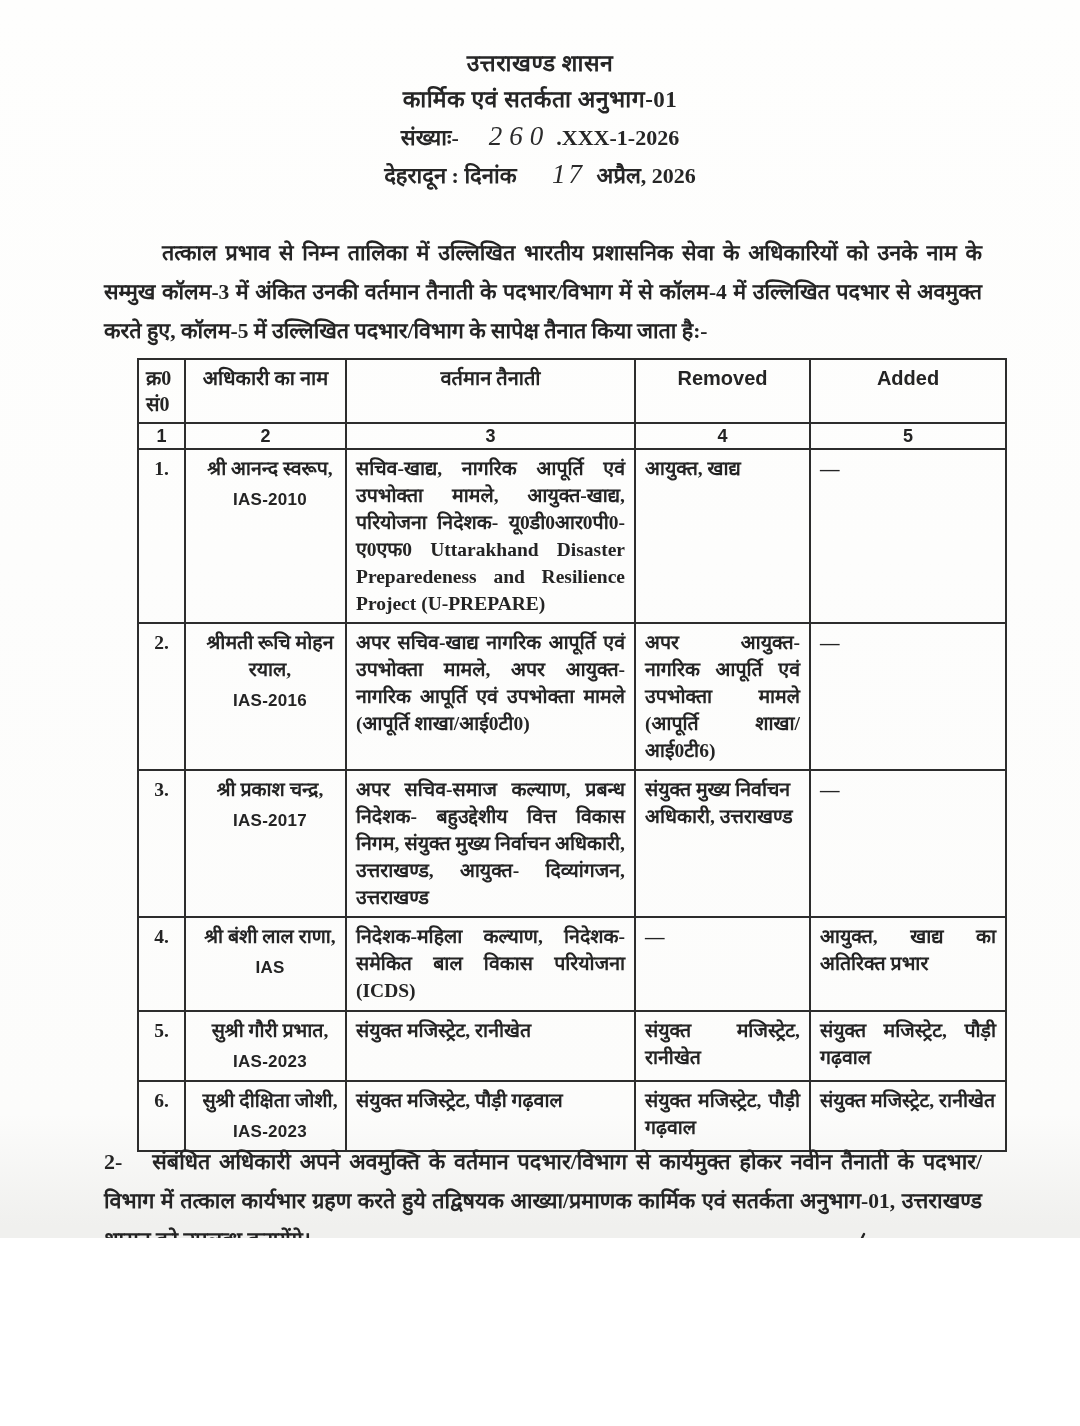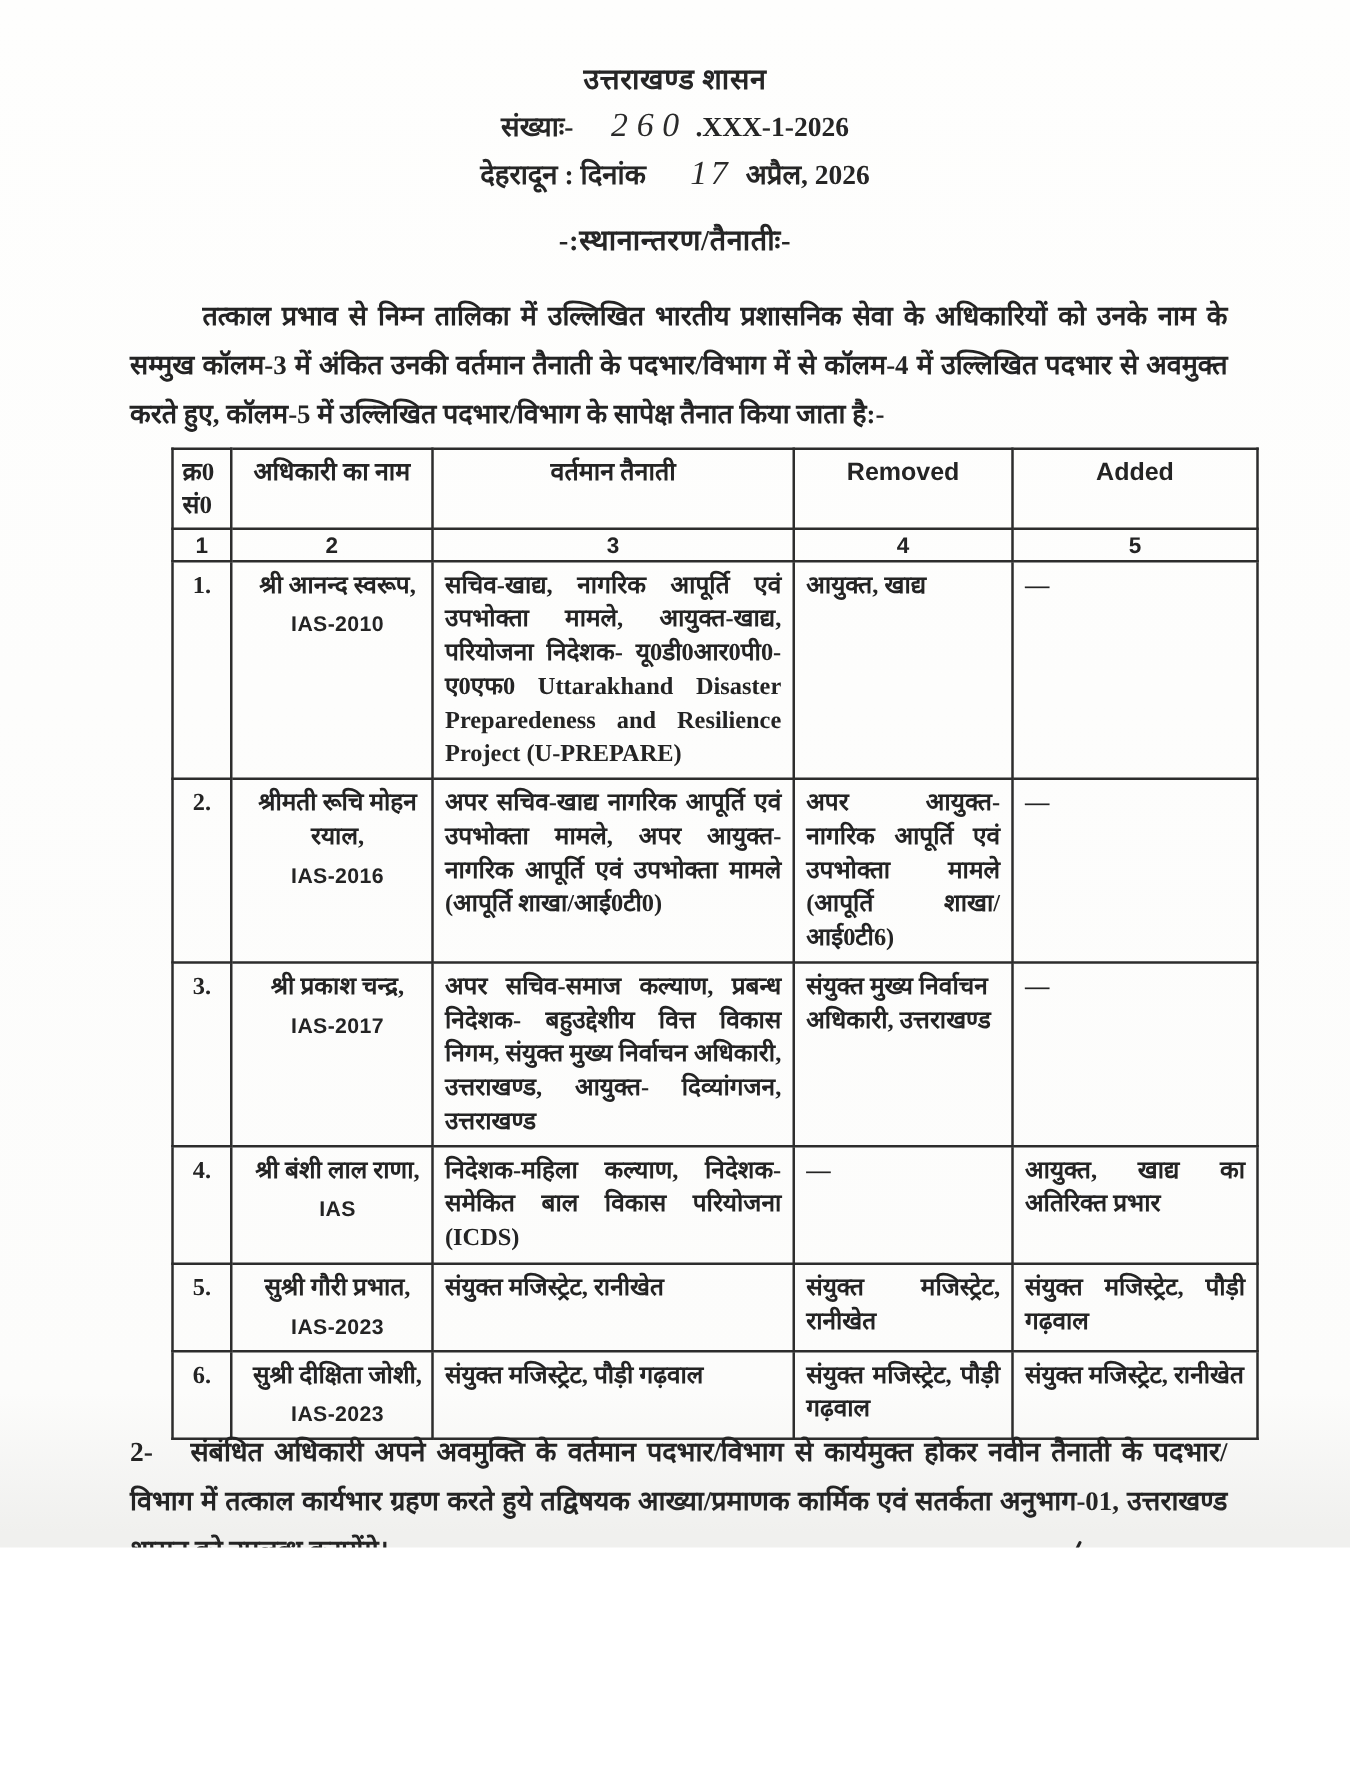--- a/index.html
+++ b/index.html
@@ -112,23 +112,23 @@
     width:44px; height:40px;
   }
 </style>
 </head>
 <body>
 
 <div class="page">
 
   <div class="doc-header">
     <div class="hline">उत्तराखण्ड शासन</div>
+    <div class="hline">कार्मिक एवं सतर्कता अनुभाग-01</div>
     <div class="num-line"><span>संख्याः-</span><span class="hand">260</span><span>.XXX-1-2026</span></div>
     <div class="num-line"><span>देहरादून : दिनांक</span> <span class="hand small">17</span> <span>अप्रैल, 2026</span></div>
-    <div class="subject-line">-:स्थानान्तरण/तैनातीः-</div>
   </div>
 
   <div class="para para-1">तत्काल प्रभाव से निम्न तालिका में उल्लिखित भारतीय प्रशासनिक सेवा के अधिकारियों को उनके नाम के सम्मुख कॉलम-3 में अंकित उनकी वर्तमान तैनाती के पदभार/विभाग में से कॉलम-4 में उल्लिखित पदभार से अवमुक्त करते हुए, कॉलम-5 में उल्लिखित पदभार/विभाग के सापेक्ष तैनात किया जाता है:-</div>
 
   <table class="order-table">
     <colgroup>
       <col style="width:47px">
       <col style="width:161px">
       <col style="width:289px">
       <col style="width:175px">

